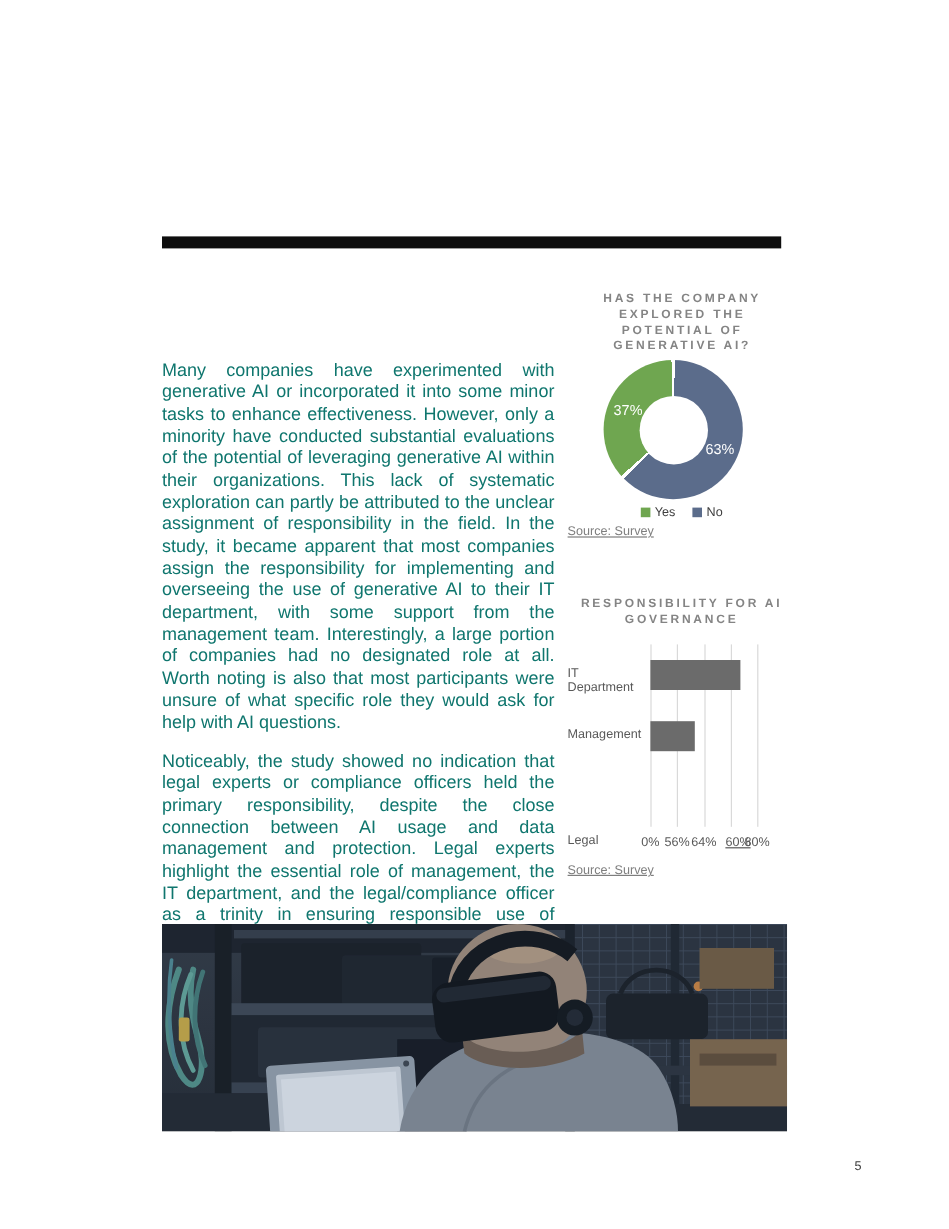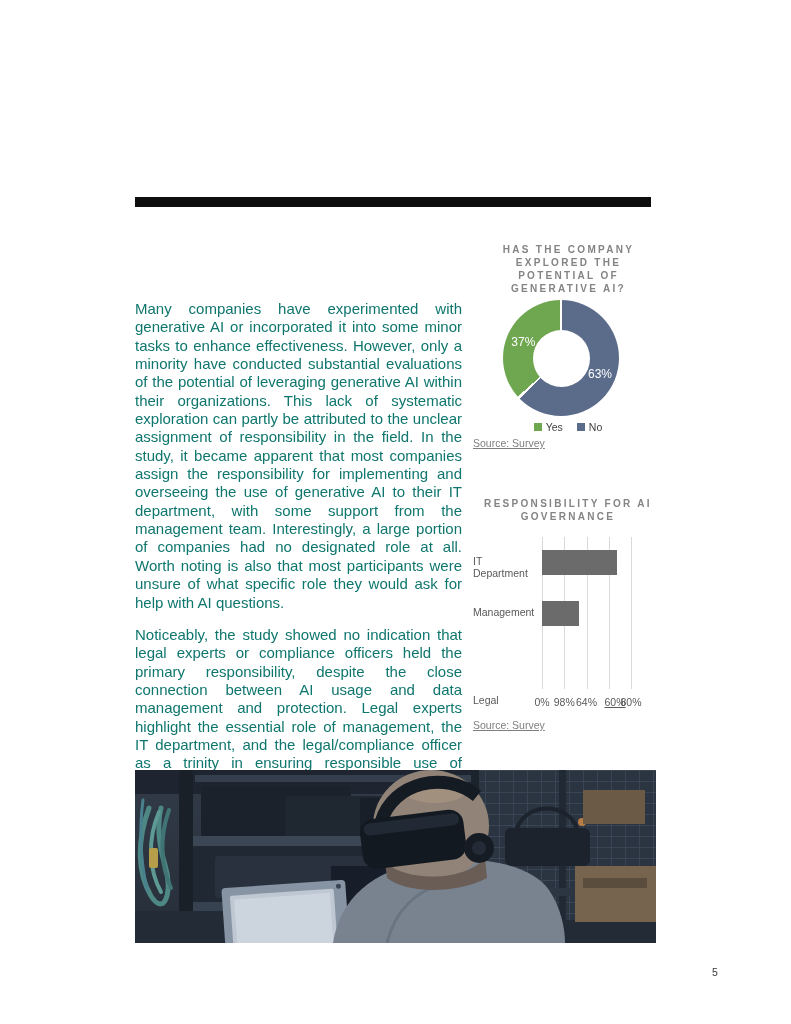--- a/index.html
+++ b/index.html
@@ -69,21 +69,21 @@
       </div>
     </div>
   <div class="source src-donut">Source: Survey</div>
 
   <div class="chart-title bar-title">RESPONSIBILITY FOR AI GOVERNANCE</div>
   <div class="bar-chart">
     <div class="bar-plot">
         <div class="gridline" style="left: 0px;"></div>
         <div class="tick-label" style="left: -15px;">0%</div>
         <div class="gridline" style="left: 22.25px;"></div>
-        <div class="tick-label" style="left: 7.25px;">98%</div>
+        <div class="tick-label" style="left: 7.25px;">56%</div>
         <div class="gridline" style="left: 44.5px;"></div>
         <div class="tick-label" style="left: 29.5px;">64%</div>
         <div class="gridline" style="left: 66.75px;"></div>
         <div class="tick-label" style="left: 58px; text-decoration: underline;">60%</div>
         <div class="gridline" style="left: 89px;"></div>
         <div class="tick-label" style="left: 74px;">80%</div>
         <div class="bar" style="top: 12.8333px; width: 74.5375px; background: rgb(107, 107, 107);"></div>
         <div class="bar" style="top: 63.5px; width: 36.7125px; background: rgb(107, 107, 107);"></div>
       </div>
   <div class="cat-label" style="top: 18.3333px;">IT Department</div>

